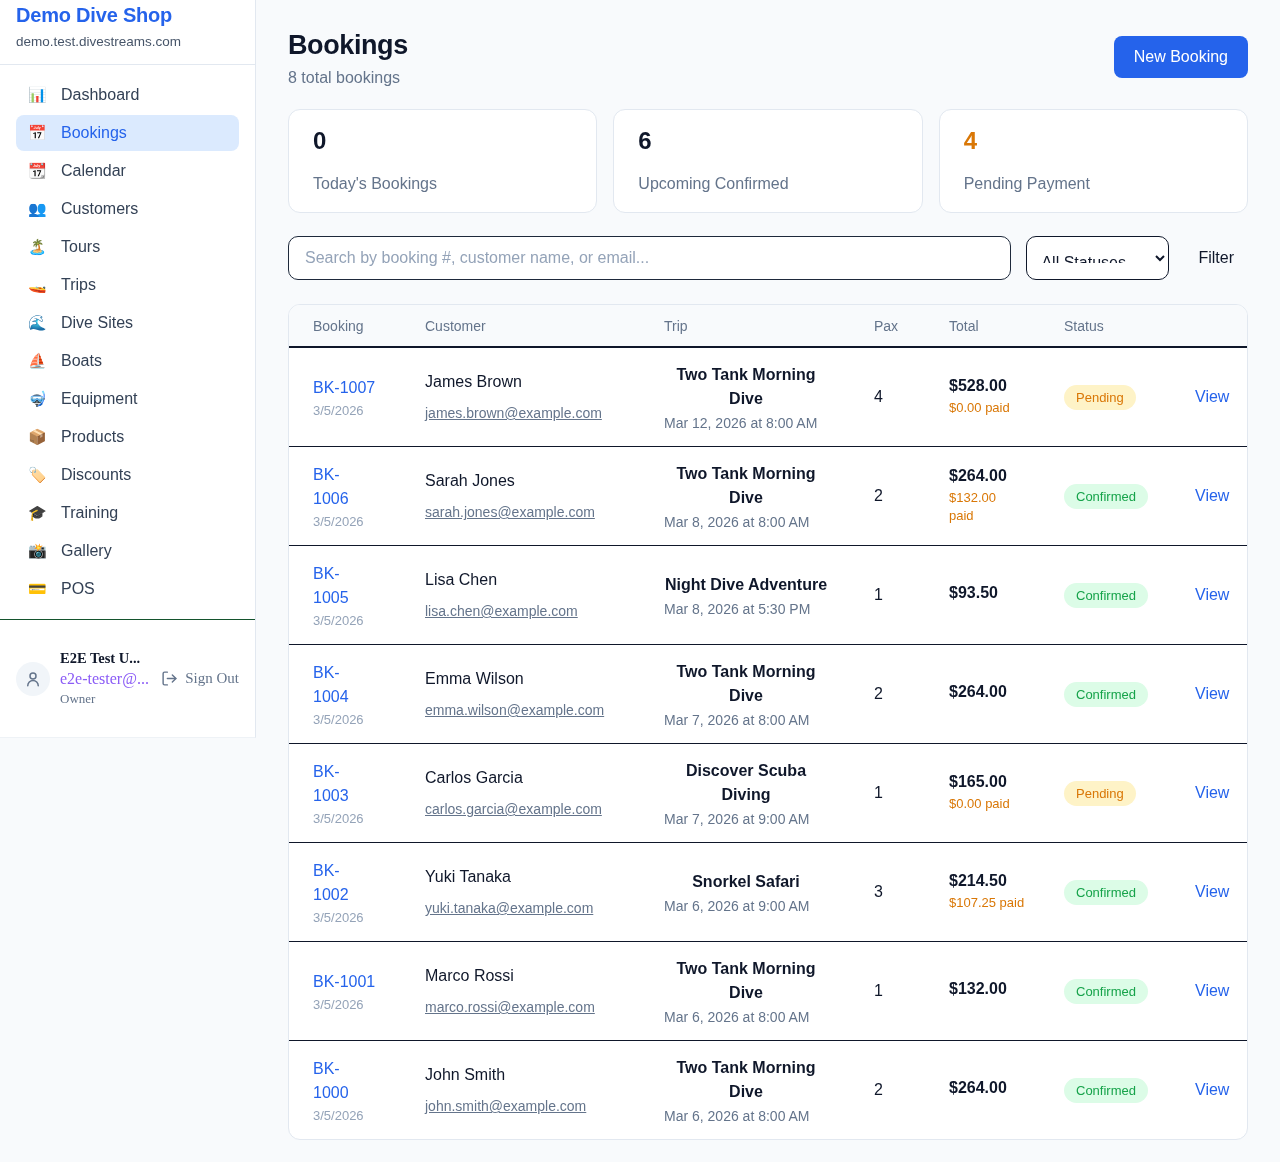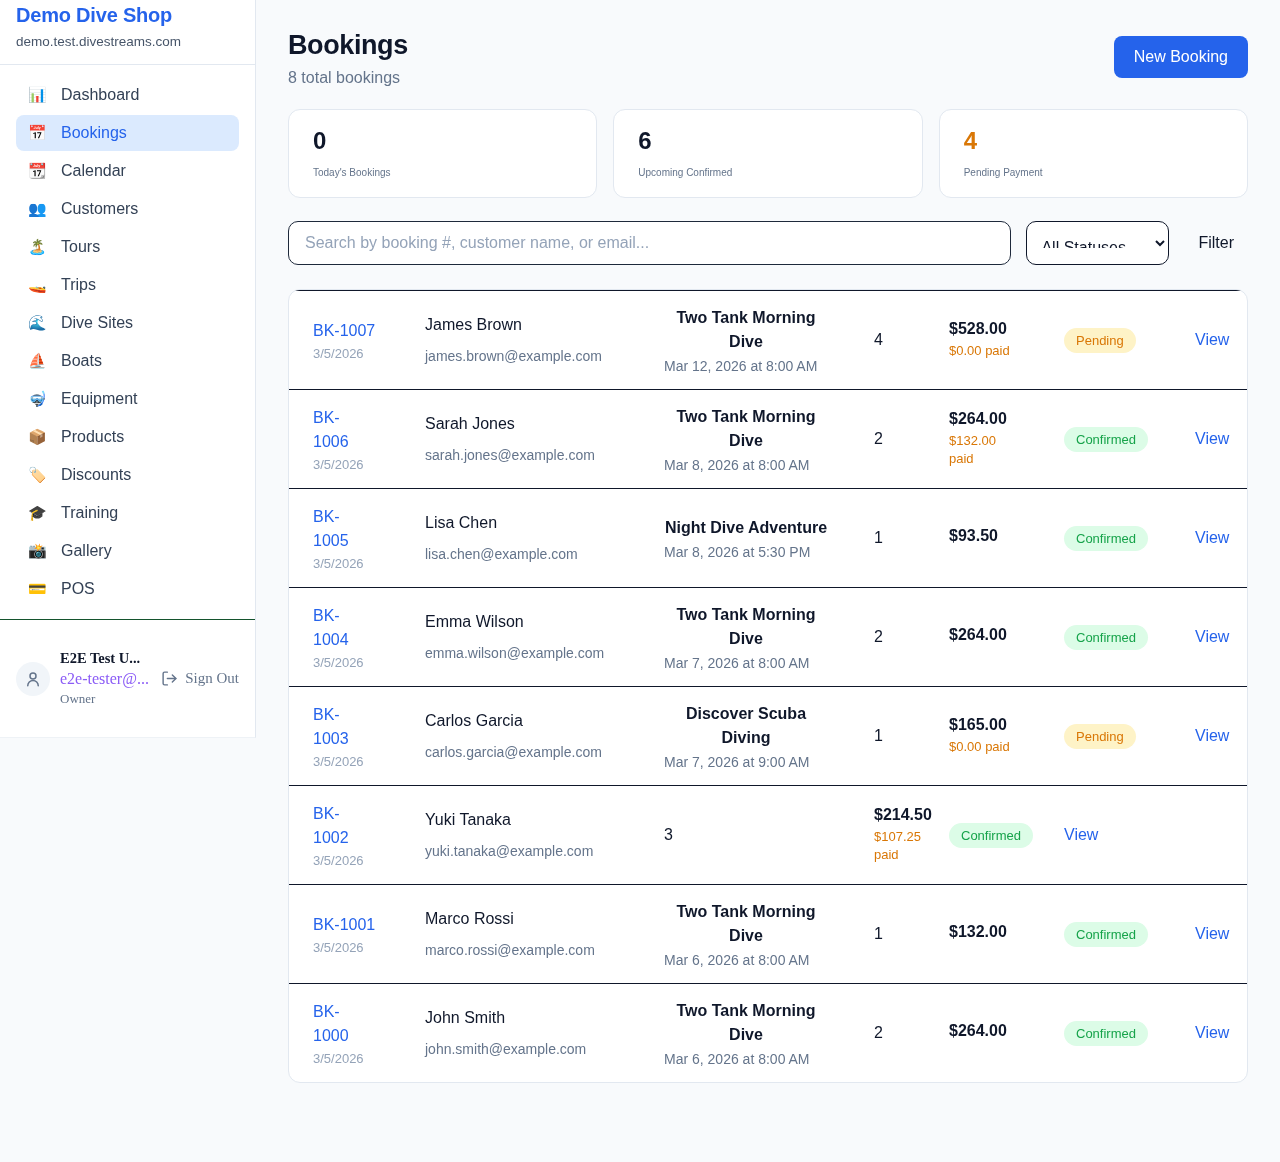--- a/index.html
+++ b/index.html
@@ -56,21 +56,21 @@
     padding: 12px 20px; border-radius: 8px; border: none; cursor: pointer;
     font-family: inherit; margin-top: 6px;
   }
   .stats { display: flex; gap: 16px; margin-top: 22px; }
   .stat-card {
     flex: 1; background: #fff; border: 1px solid #e2e8f0; border-radius: 12px;
     padding: 17px 24px 19px;
   }
   .stat-value { font-size: 24px; font-weight: bold; color: #0f172a; }
   .stat-value.orange { color: #d97706; }
-  .stat-label { font-size: 10px; color: #64748b; margin-top: 12px; }
+  .stat-label { font-size: 16px; color: #64748b; margin-top: 20px; }
   .controls { display: flex; gap: 15px; margin-top: 23px; align-items: center; }
   .search {
     flex: 1; height: 44px; border: 1.5px solid #1e293b; border-radius: 10px;
     padding: 0 16px; font-size: 16px; background: #fff; color: #0f172a;
     font-family: inherit; outline: none;
   }
   .search::placeholder { color: #94a3b8; }
   .status-select {
     height: 44px; border: 1.5px solid #0f172a; border-radius: 10px;
     padding: 16px 10px; font-size: 16px; background: #fff; min-width: 143px;
@@ -90,21 +90,21 @@
     grid-template-columns: 112px 239px 210px 75px 115px 131px 1fr;
     padding: 0 24px; align-items: center;
   }
   .thead { background: #f8fafc; height: 42px; color: #64748b; font-size: 14px; }
   .trow { min-height: 99px; border-top: 1px solid #0f172a; padding-top: 14px; padding-bottom: 14px; }
   .thead { border-bottom: 1px solid #0f172a; }
   .bid { color: #2563eb; font-weight: normal; font-size: 16px; line-height: 1.5; }
   .bid.wrap { max-width: 44px; }
   .bdate { font-size: 13px; color: #94a3b8; margin-top: 3px; }
   .cname { font-size: 16px; color: #0f172a; }
-  .cemail { font-size: 14px; color: #64748b; margin-top: 14px; }
+  .cemail { font-size: 14px; color: #64748b; margin-top: 14px; text-decoration: underline; }
   .trip-name { font-weight: bold; font-size: 16px; max-width: 164px; line-height: 1.5; color: #0f172a; text-align: center; }
   .trip-when { font-size: 14px; color: #64748b; margin-top: 4px; }
   .pax { font-size: 16px; }
   .total { font-weight: bold; font-size: 16px; }
   .paid { font-size: 13px; color: #d97706; margin-top: 4px; line-height: 1.4; }
   .paid.wrap { max-width: 58px; }
   .badge { display: inline-block; padding: 5px 12px; border-radius: 999px; font-size: 13px; }
   .badge.pending { background: #fef3c7; color: #d97706; }
   .badge.confirmed { background: #dcfce7; color: #16a34a; }
   .badge:empty { display: none; }
@@ -226,20 +226,29 @@
 
   <div class="controls">
     <input class="search" type="text" placeholder="Search by booking #, customer name, or email..." style="">
     <select class="status-select">
       <option>All Statuses</option>
     </select>
     <button class="filter-btn">Filter</button>
   </div>
 
   <div class="table-card">
+    <div class="thead">
+      <div>Booking</div>
+      <div>Customer</div>
+      <div>Trip</div>
+      <div>Pax</div>
+      <div>Total</div>
+      <div>Status</div>
+      <div></div>
+    </div>
 
     <div class="trow">
       <div>
         <div class="bid">BK-1007</div>
         <div class="bdate">3/5/2026</div>
       </div>
       <div>
         <div class="cname">James Brown</div>
         <div class="cemail">james.brown@example.com</div>
       </div>
@@ -366,20 +375,24 @@
 
     <div class="trow">
       <div>
         <div class="bid wrap">BK-1002</div>
         <div class="bdate">3/5/2026</div>
       </div>
       <div>
         <div class="cname">Yuki Tanaka</div>
         <div class="cemail">yuki.tanaka@example.com</div>
       </div>
+      <div>
+        <div class="trip-name">Snorkel Safari</div>
+        <div class="trip-when">Mar 6, 2026 at 9:00 AM</div>
+      </div>
       <div class="pax">3</div>
       <div>
         <div class="total">$214.50</div>
         <div class="paid">$107.25 paid</div>
       </div>
       <div>
         <span class="badge confirmed">Confirmed</span>
       </div>
       <div>
         <span class="view">View</span>

